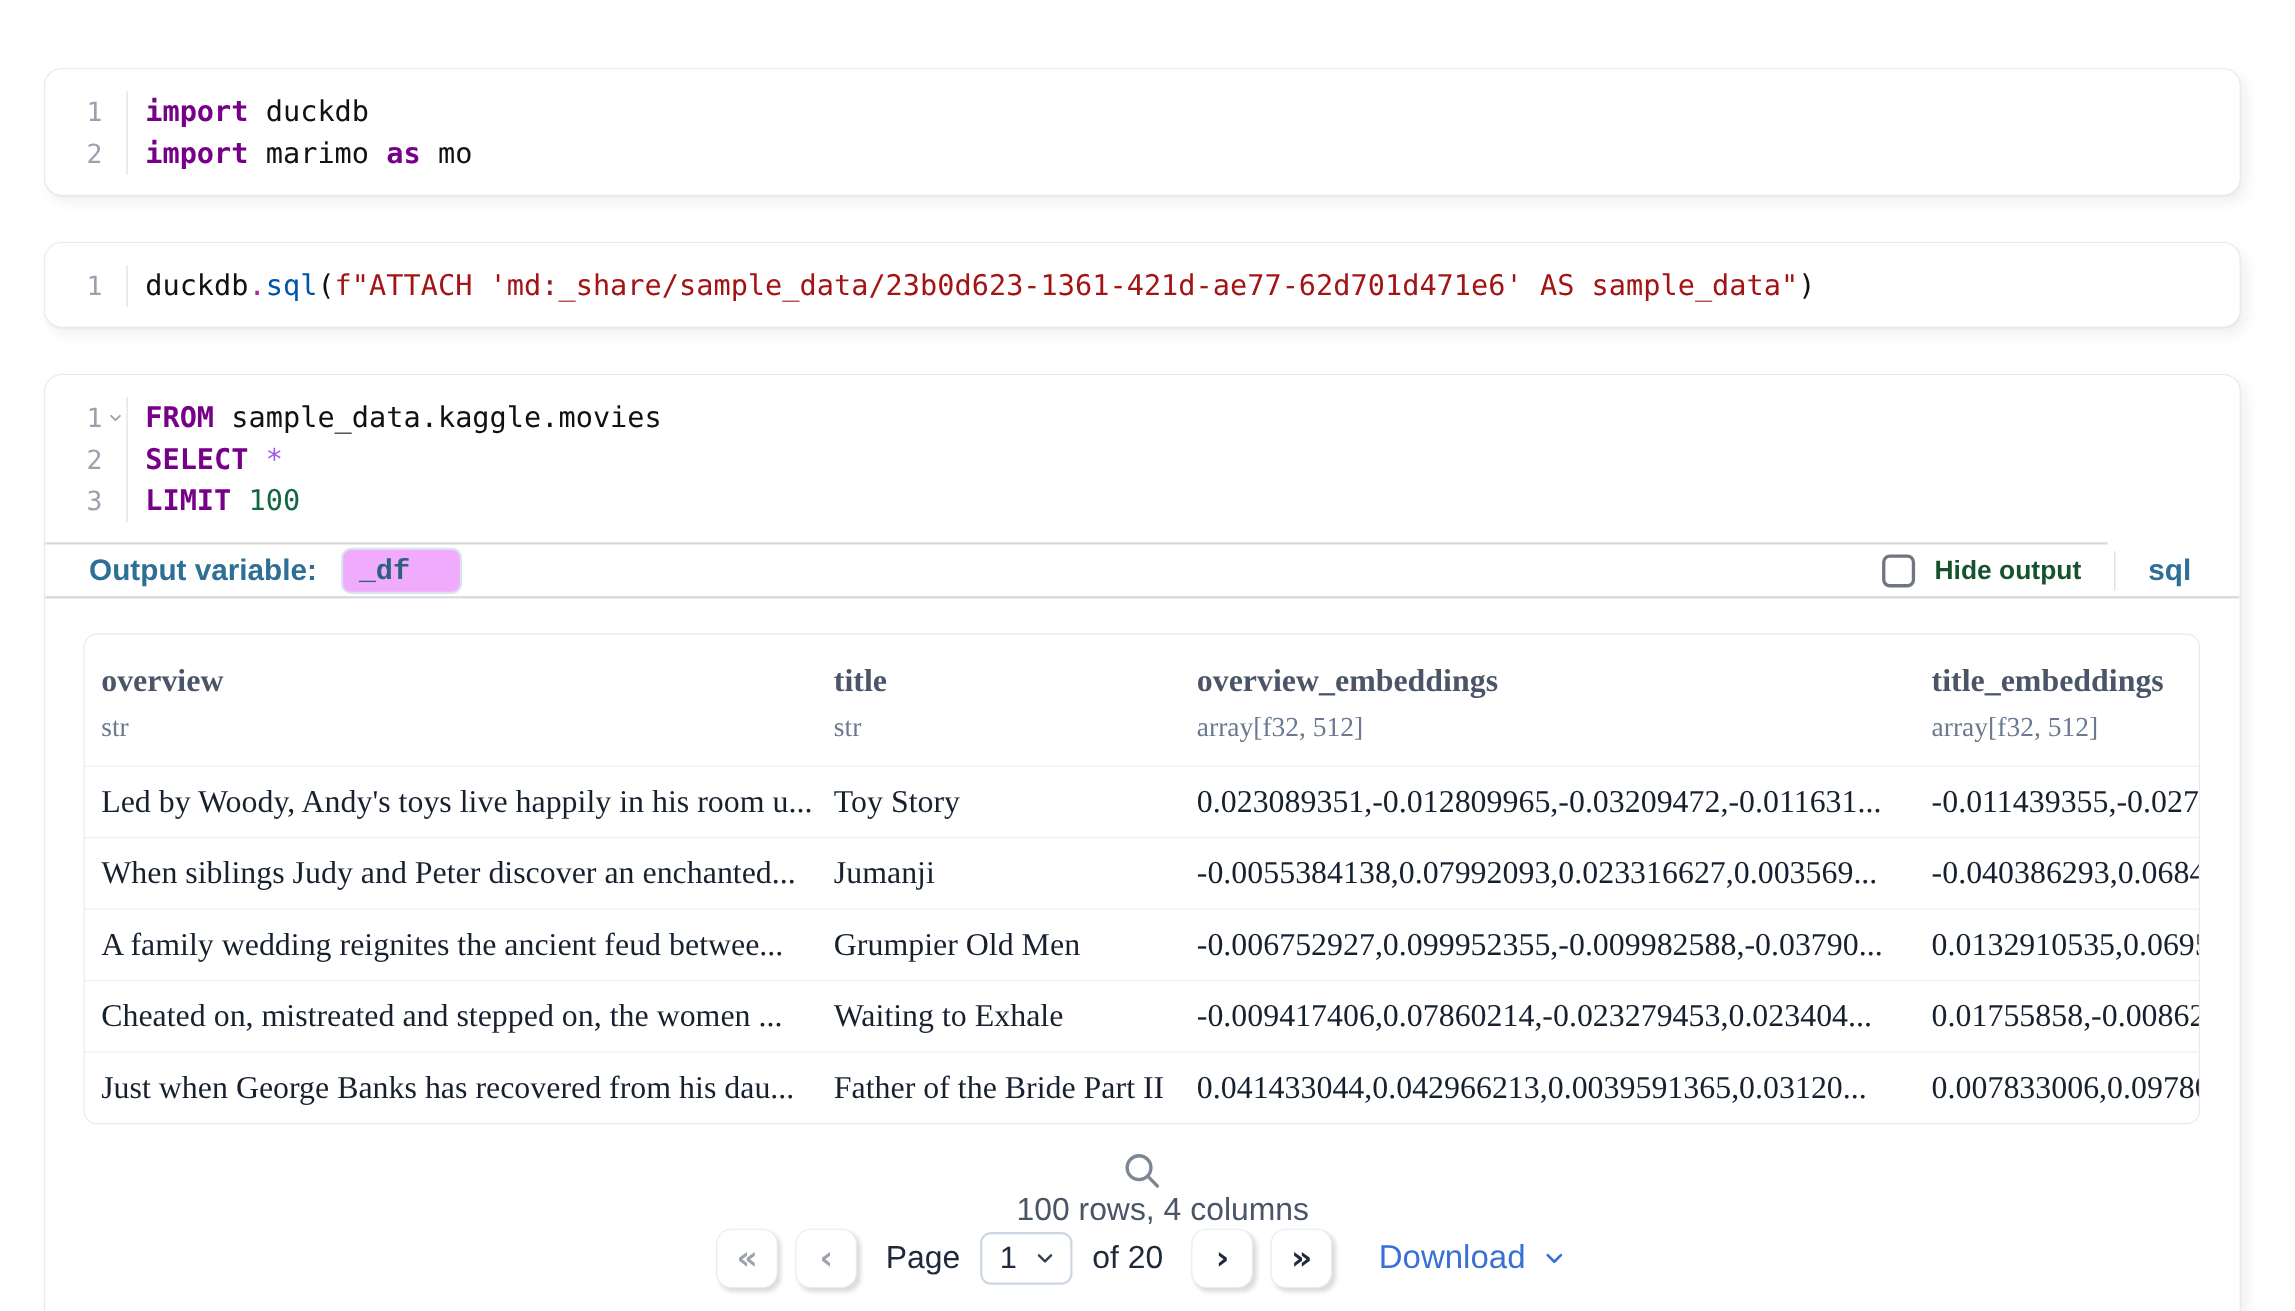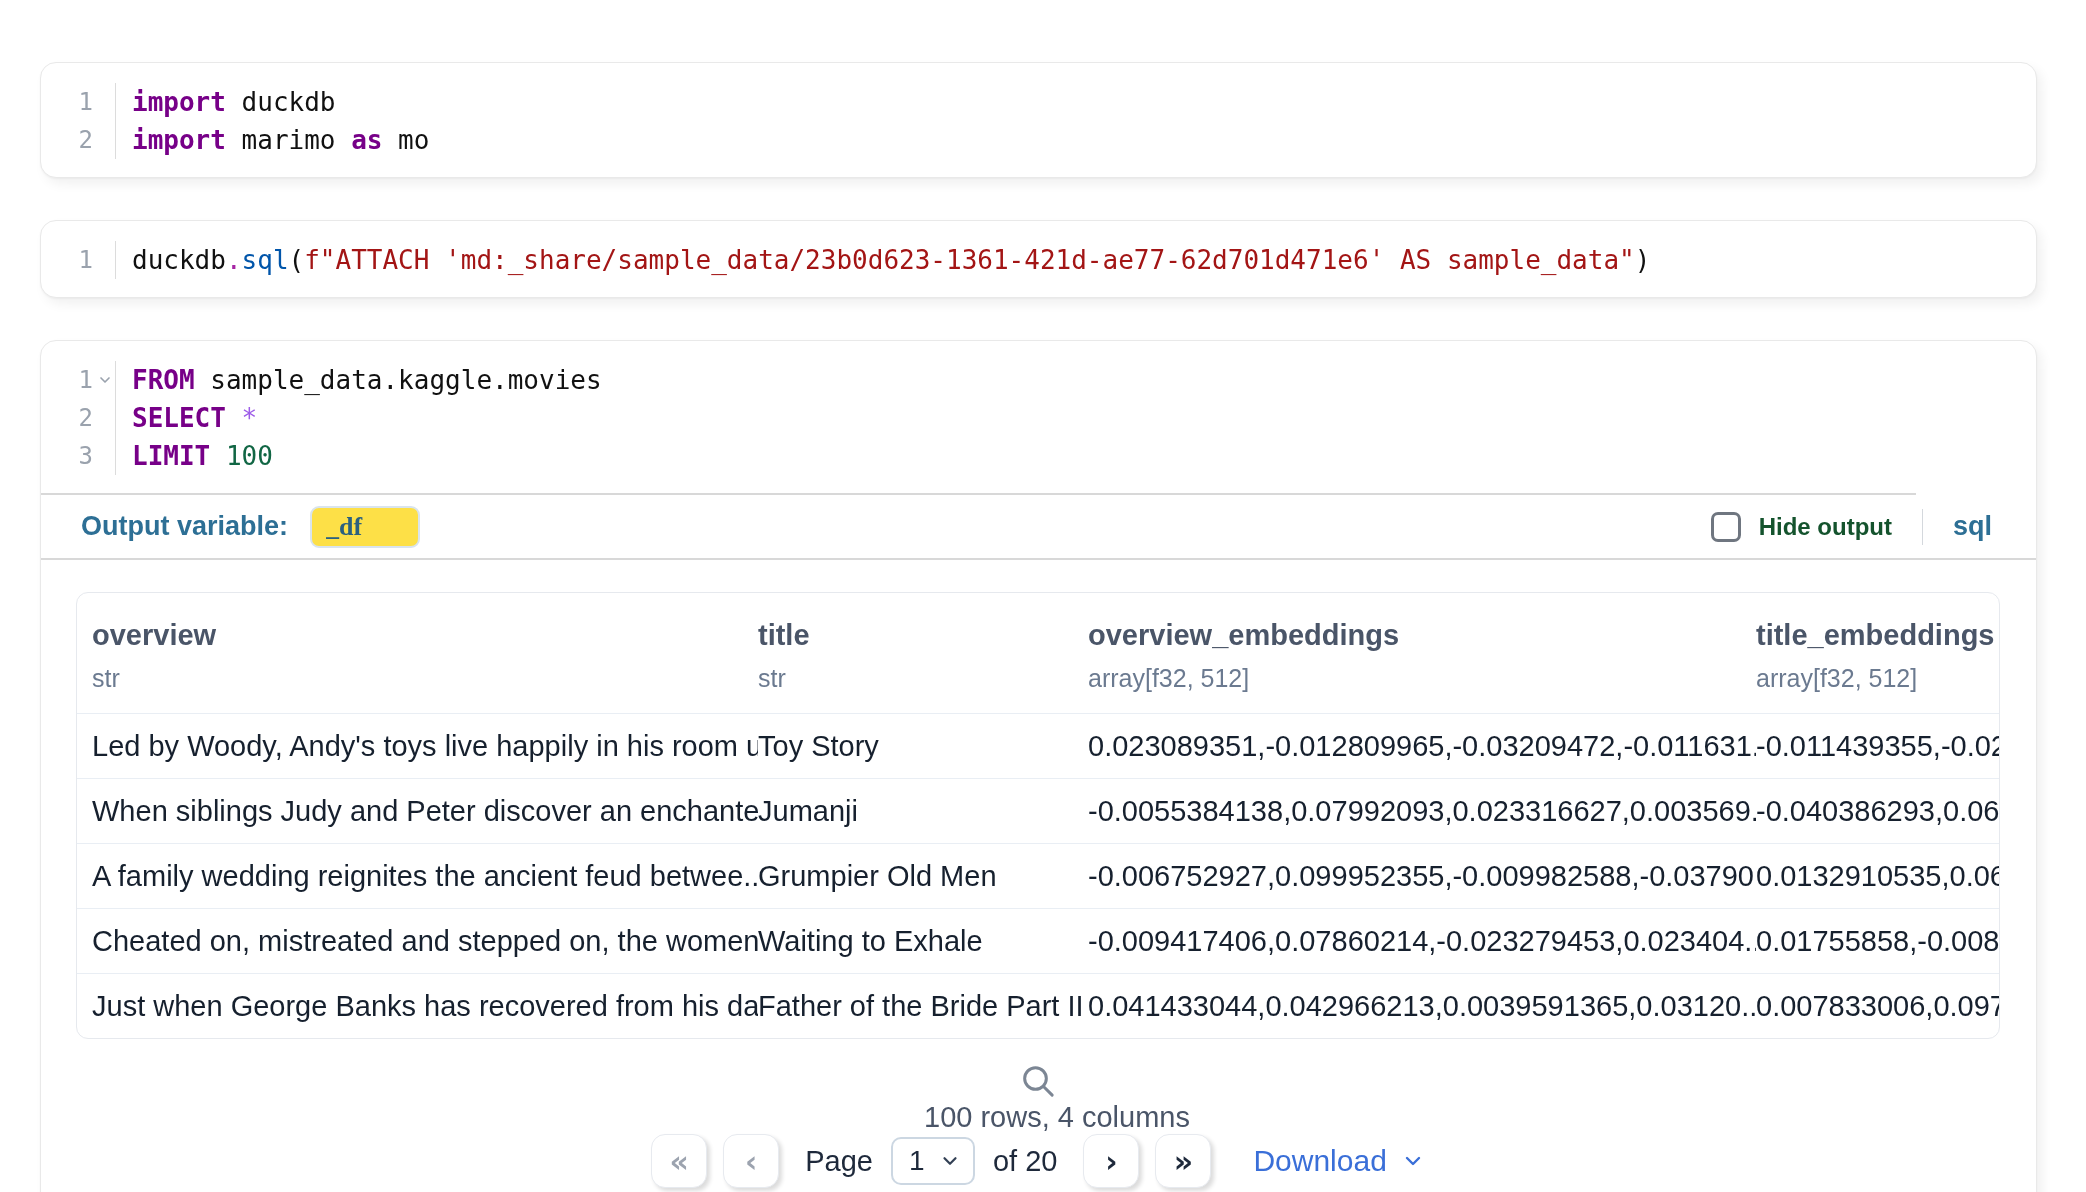--- a/index.html
+++ b/index.html
@@ -49,30 +49,30 @@
   .tok-fn  { color:#0055aa; }
   .tok-dot { color:#a626a4; }
   .tok-str { color:#a31515; }
   .tok-num { color:#116644; }
   .tok-star{ color:#9d5ce8; }
 
   
   .code-divider { height:2px; background:#d8d8d8; width:94%; }
   .output-bar {
     display:flex; align-items:center;
-    height:65px; padding:0 44px 0 40px;
+    height:49px; padding:0 44px 0 40px;
     border-bottom:2px solid #d8d8d8;
   }
   .output-label { color:#2d6f95; font-weight:bold; font-size:27px; }
   .var-input {
     margin-left:22px; width:110px; height:42px;
     border:2px solid #d9e4ee; border-radius:9px;
-    font-family:Liberation Serif, serif;
+    font-family:Liberation Mono, monospace;
     font-size:26px; font-weight:bold; color:#2b607f;
-    padding:0 14px; outline:none; background:#fde047;
+    padding:0 14px; outline:none; background:#f0abfc;
   }
   .output-bar .spacer { flex:1; }
   .hide-output { display:flex; align-items:center; gap:18px; cursor:pointer; }
   .checkbox {
     width:30px; height:30px;
     border:3px solid #6f7680; border-radius:7px; background:#fff;
   }
   .hide-label { color:#14532d; font-weight:bold; font-size:24px; }
   .vdivider { width:1px; height:36px; background:#d4d8dd; margin:0 30px; }
   .lang-label { color:#2d6f95; font-weight:bold; font-size:27px; }
@@ -81,20 +81,21 @@
   .table-wrap {
     margin:32px 36px 0 35px;
     border:1px solid #e6e9ee;
     border-radius:12px;
     overflow:hidden;
   }
   .tgrid-row {
     display:grid;
     grid-template-columns:666px 330px 668px 1fr;
     padding-left:15px;
+    font-family:Liberation Serif, serif;
   }
   .thead { padding-top:26px; padding-bottom:20px; }
   .th { padding-right:24px; overflow:hidden; white-space:nowrap; }
   .th .cname { color:#4a5568; font-weight:bold; font-size:29px; }
   .th .ctype { color:#6b7a90; font-size:25px; margin-top:12px; }
   .trow {
     height:65px; align-items:center;
     border-top:1px solid #e9eef4;
   }
   .td {

